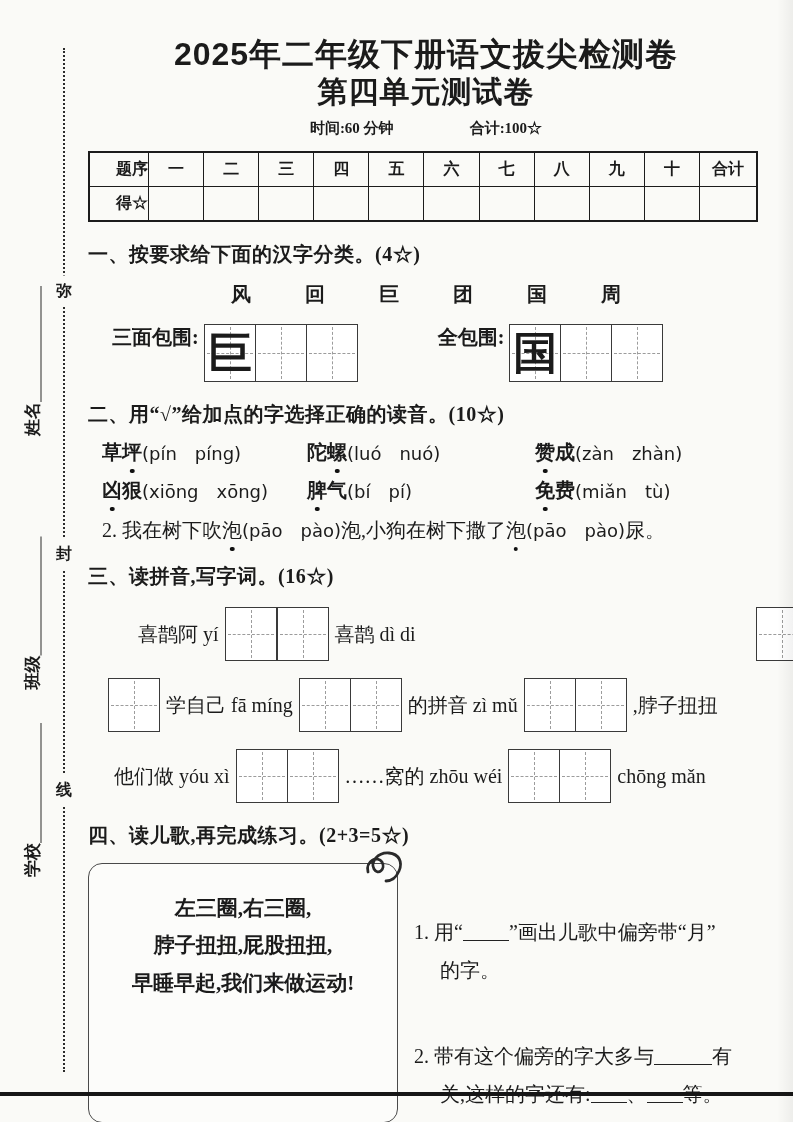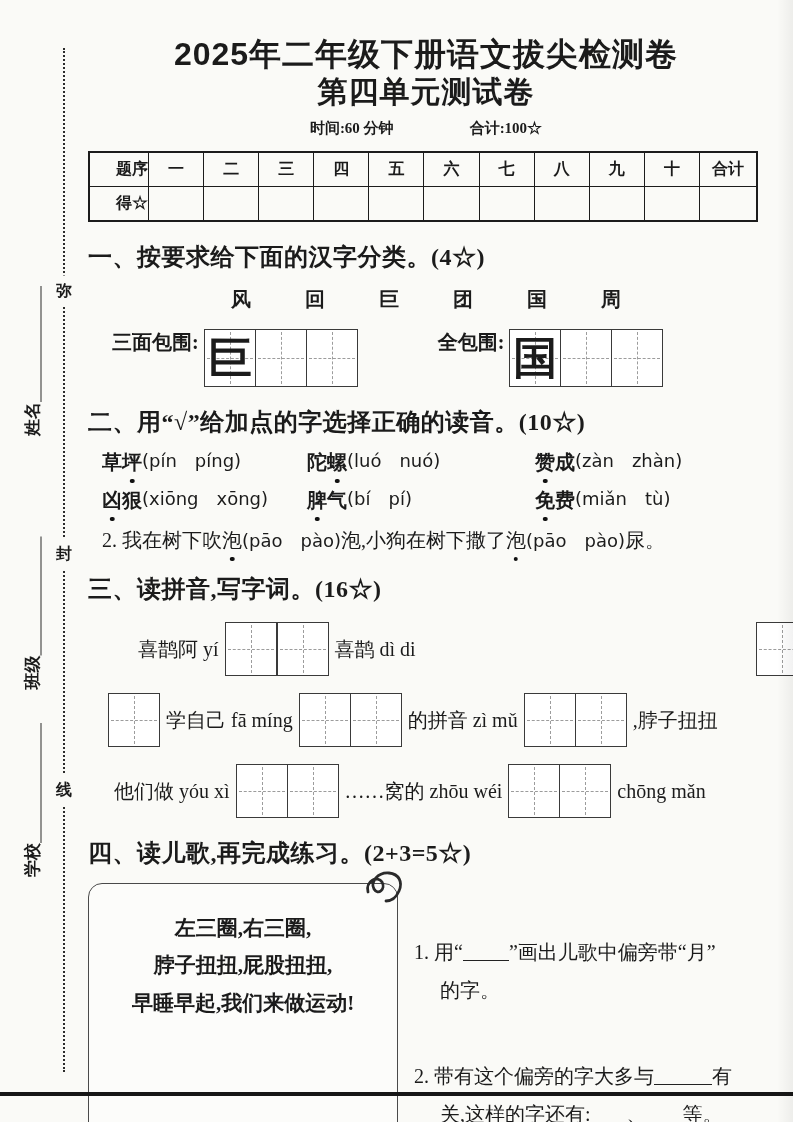--- a/index.html
+++ b/index.html
@@ -29,38 +29,38 @@
   .meta{display:flex;justify-content:center;gap:76px;font-size:15px;font-weight:bold;margin-top:9px;}
 
   
   table.score{border-collapse:collapse;margin-top:13px;width:670px;table-layout:fixed;
     border:2.2px solid #1c1c1c;}
   table.score td{border:1.3px solid #1c1c1c;height:33px;text-align:center;
     font-size:16px;font-weight:600;padding:0;}
   table.score td.lblcol{width:58px;text-align:right;}
   table.score td.lastcol{width:56px;}
 
-  .qhead{font-size:24px;font-weight:600;margin-top:19px;letter-spacing:0.5px;}
+  .qhead{font-size:20px;font-weight:600;margin-top:19px;letter-spacing:0.5px;}
   .charrow{display:flex;justify-content:center;gap:54px;font-size:20px;margin-top:13px;font-weight:600;}
 
   
   .grid,.wbox{display:inline-flex;border:1.6px solid #3a3a3a;background:#fff;vertical-align:middle;flex:none;}
   .gcell{width:50px;height:56px;position:relative;}
   .wc{width:50px;height:52px;position:relative;}
   .gcell + .gcell,.wc + .wc{border-left:1.6px solid #3a3a3a;}
   .gcell::before,.wc::before{content:"";position:absolute;left:50%;top:2px;bottom:2px;border-left:1.3px dashed #9c9c9c;}
   .gcell::after,.wc::after{content:"";position:absolute;top:50%;left:2px;right:2px;border-top:1.3px dashed #9c9c9c;}
   .ans{position:absolute;inset:0;display:flex;align-items:center;justify-content:center;
     font-size:44px;font-weight:900;z-index:2;}
   .gridrow{display:flex;align-items:flex-start;margin-top:16px;}
   .glabel{font-size:20px;font-weight:600;margin-right:5px;}
 
   
   .q2row{display:flex;margin:11px 0 0 14px;font-size:20px;align-items:baseline;}
-  .q2col{display:flex;align-items:flex-start;}
+  .q2col{display:flex;align-items:flex-end;}
   .c1{width:205px;}.c2{width:228px;}
   .w{font-weight:600;}
   .py{font-family:"DejaVu Sans",sans-serif;font-size:18px;}
   .dt{position:relative;display:inline-block;}
   .dt i{content:"";position:absolute;left:50%;bottom:-7px;transform:translateX(-50%);
     width:4.5px;height:4.5px;border-radius:50%;background:#111;}
   .sent{font-size:20px;margin:13px 0 0 14px;white-space:nowrap;}
 
   
   .q3line{display:flex;align-items:center;margin-top:17px;width:100%;}

